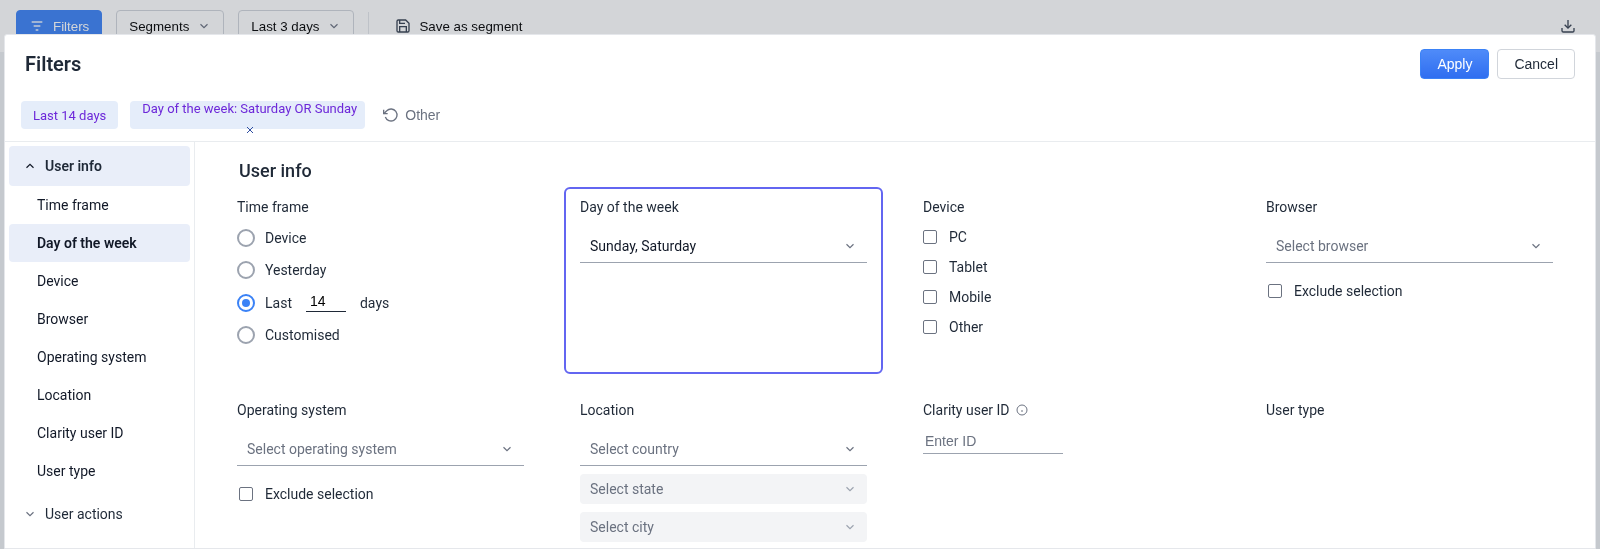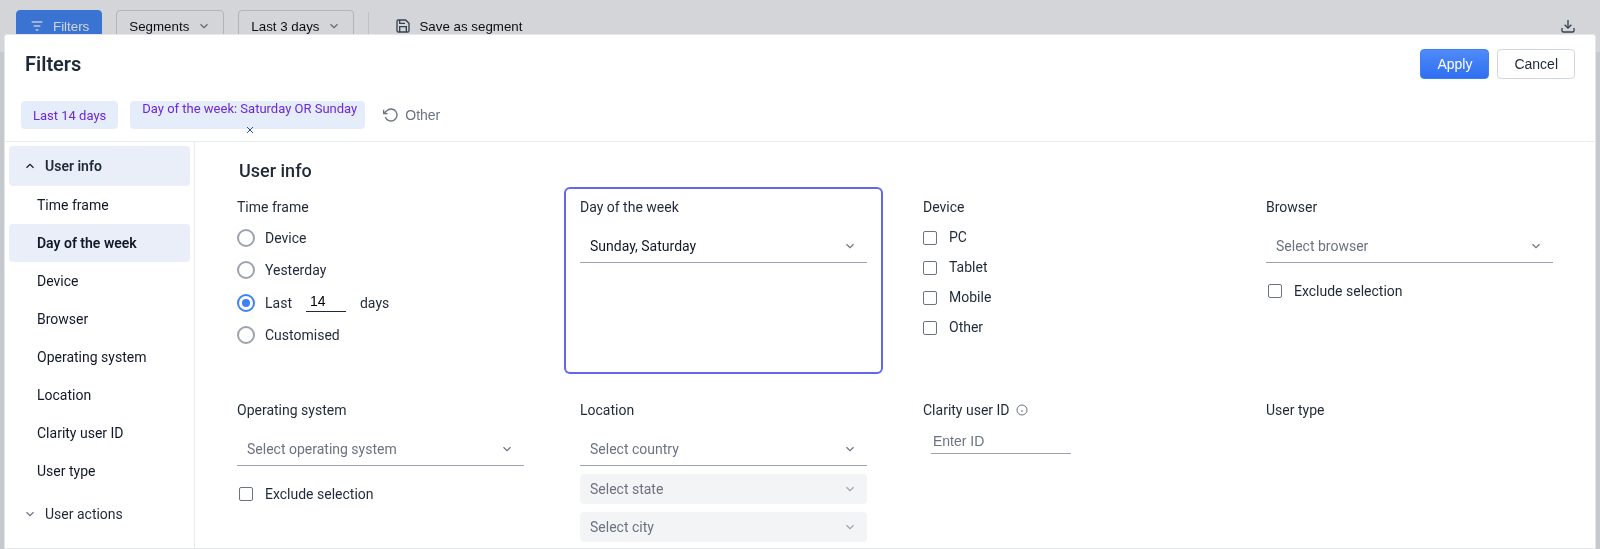--- a/index.html
+++ b/index.html
@@ -201,21 +201,21 @@
     padding: 0 10px;
     border-bottom: 1px solid #9ca3af;
     color: #111827;
     cursor:pointer;
   }
   .dropdown.placeholder { color: var(--muted); }
   .dropdown.disabled { background: var(--bg-disabled); border-bottom: none; border-radius:4px; cursor:default; height:30px; margin-top:8px; padding: 0 10px;}
   .chev { display:flex; color:#6b7280; }
 
   
-  .checkbox-row { display:flex; align-items:flex-end; gap:12px; margin-bottom: 14px; }
+  .checkbox-row { display:flex; align-items:center; gap:12px; margin-bottom: 14px; }
   .chkbox {
     width:14px; height:14px; border:1px solid #6b7280; border-radius:2px; cursor:pointer;
   }
 
   
   .underline-input {
     width: 100%; height: 22px; border: none; border-bottom: 1px solid #9ca3af;
     font-size:14px; padding: 0 2px 4px 2px; color: var(--text);
   }
   .underline-input::placeholder { color: var(--muted); }
@@ -470,21 +470,21 @@
           <div class="cell-title">
             <span>Clarity user ID</span>
             <span>
               <svg class="icon-sm" viewBox="0 0 24 24" fill="none" stroke="#6b7280" stroke-width="2">
                   <circle cx="12" cy="12" r="10"></circle>
                   <line x1="12" y1="16" x2="12" y2="12"></line>
                   <line x1="12" y1="8" x2="12.01" y2="8"></line>
                 </svg>
             </span>
           </div>
-          <input class="underline-input" style="max-width: 140px; margin-left: 8px;" placeholder="Enter ID">
+          <input class="underline-input" style="max-width: 140px;" placeholder="Enter ID">
         </div>
 
         <div class="cell">
           <div class="cell-title">User type</div>
         </div>
 
       </div>
     </div>
   </div>
 </div>

